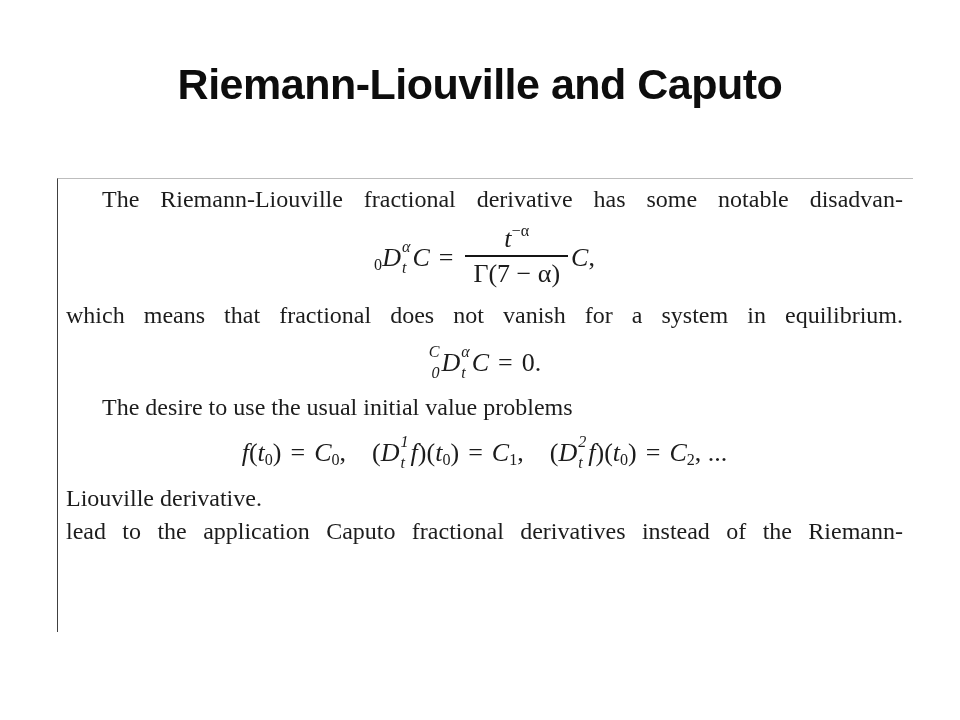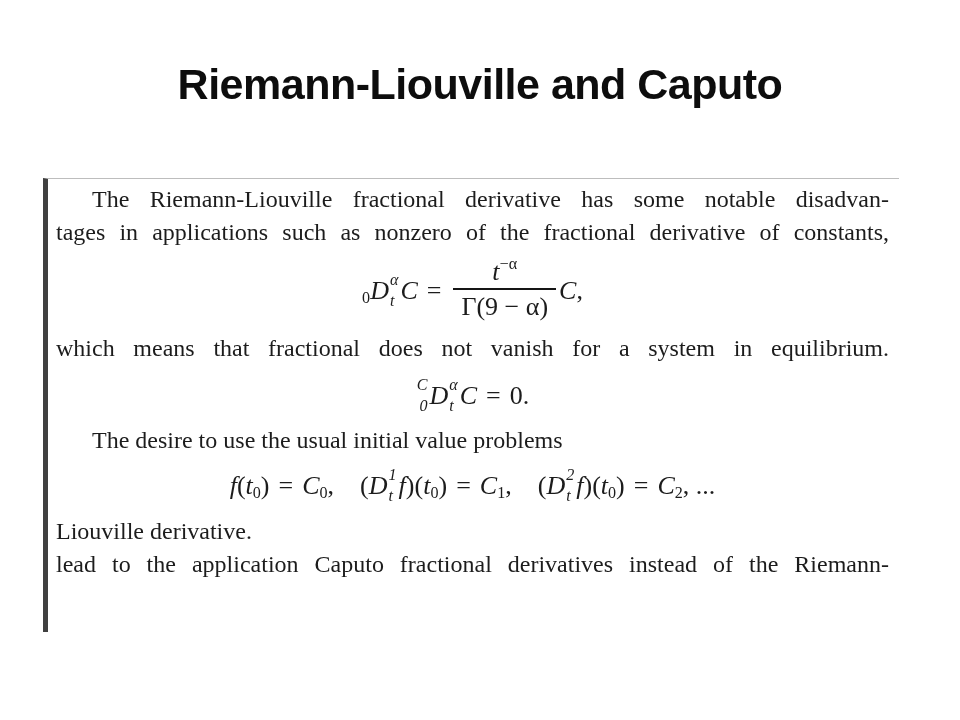--- a/index.html
+++ b/index.html
@@ -1,22 +1,22 @@
 <!DOCTYPE html>
 <html><head>
 <meta charset="utf-8">
 <style>
   html,body{margin:0;padding:0;background:#ffffff;}
   .slide{position:relative;width:960px;height:632px;background:#ffffff;overflow:hidden;
          font-family:"Liberation Serif","DejaVu Serif",serif;color:#1c1c1c;}
   .title{position:absolute;top:60px;left:0;width:100%;margin:0;text-align:center;
          font-family:"Liberation Sans","DejaVu Sans",sans-serif;font-weight:700;
          font-size:43px;letter-spacing:-0.5px;color:#0d0d0d;}
-  .content{position:absolute;left:43px;top:178px;width:856px;height:462px;
-           border-top:1px solid #bdbdbd;border-left:5px solid #404040;
+  .content{position:absolute;left:57px;top:178px;width:856px;height:462px;
+           border-top:1px solid #bdbdbd;border-left:1px solid #404040;
            box-sizing:border-box;padding:4px 10px 0 8px;font-size:24px;line-height:33px;}
   .line{text-align:justify;}
   .l-j{text-align-last:justify;}
   .l-l{text-align-last:left;}
   .ind{text-indent:36px;}
   .p3{}
   .p4{margin-top:11px;}
   .fm{display:flex;align-items:center;justify-content:center;font-size:26px;line-height:1.2;}
   .fm-1{margin:8px 0 8px;}
   .fm-2{margin:12px 0 10px;}
@@ -41,39 +41,38 @@
 <body>
 
 <div class="slide">
 
   <h1 class="title">Riemann-Liouville and Caputo</h1>
 
   <div class="content">
 
     <div class="para">
       <div class="line l-j ind">The Riemann-Liouville fractional derivative has some notable disadvan-</div>
-      <div class="line l-j">tages in applications such as nonzero of the fractional derivative of constants,</div>
     </div>
 
     <div class="fm fm-1">
         <span class="tk-sub">0</span>
         <span class="tk-v">D</span>
         <span class="stk">
           <span>α</span>
           <span>t</span>
         </span>
         <span class="tk-v">C</span>
         <span class="tk-op">=</span>
         <span class="frac">
           <span class="fnum">
             <span class="tk-v">t</span>
             <span class="tk-sup">−α</span>
           </span>
           <span class="fden">
-            <span class="tk-r">Γ(9 − α)</span>
+            <span class="tk-r">Γ(7 − α)</span>
           </span>
         </span>
         <span class="tk-v">C</span>
         <span class="tk-r">,</span>
       </div>
 
     <div class="para">
       <div class="line l-j">which means that fractional does not vanish for a system in equilibrium.</div>
     </div>
 

